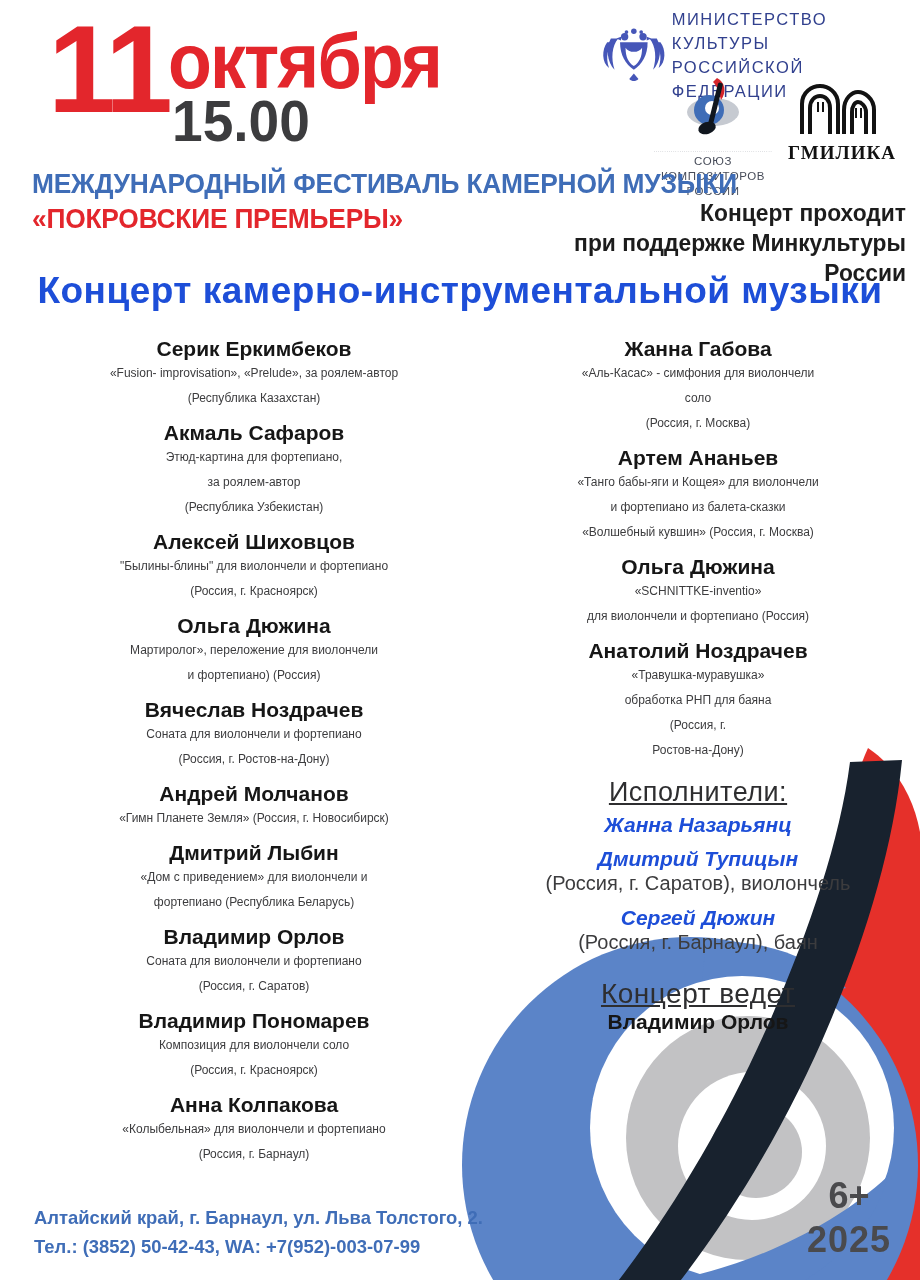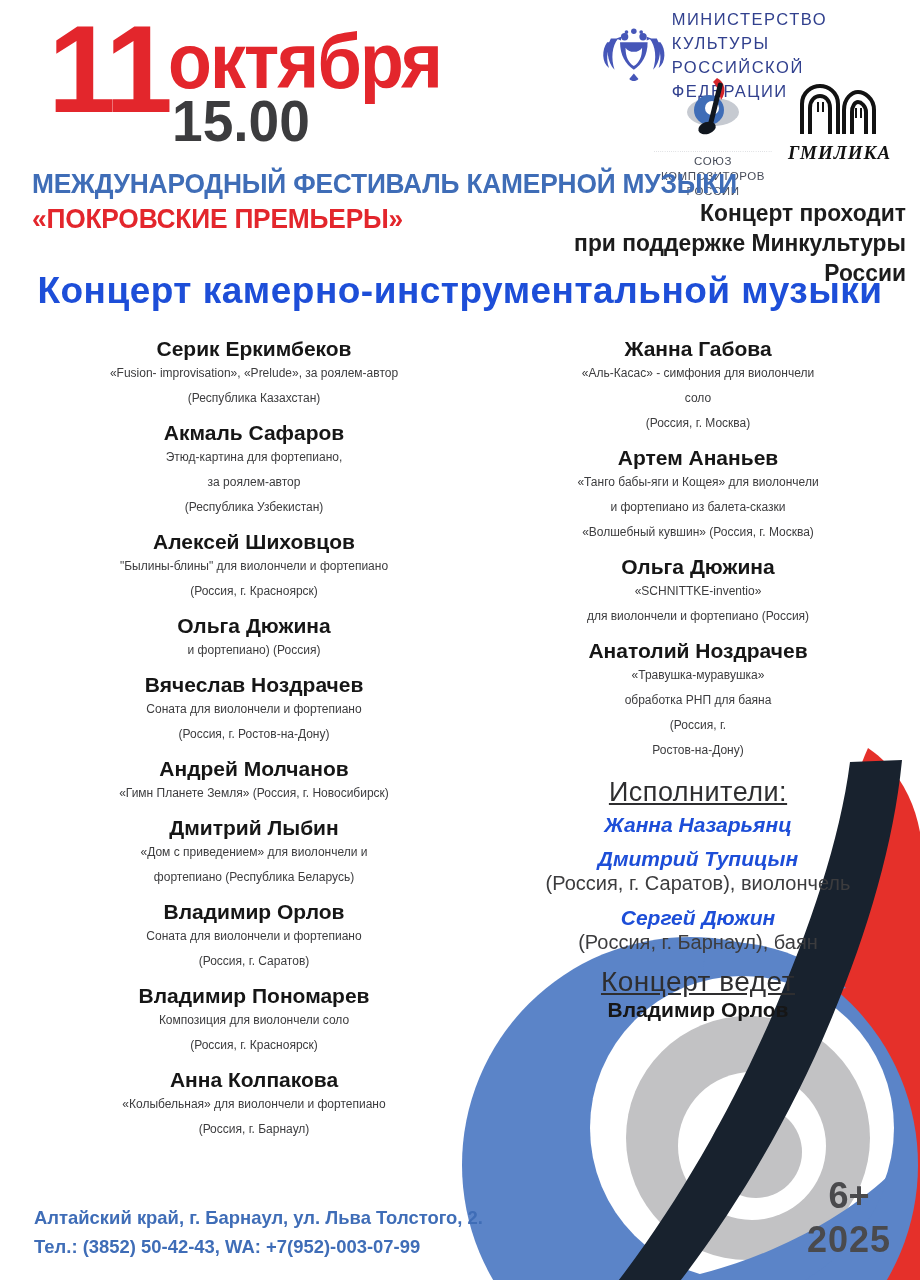--- a/index.html
+++ b/index.html
@@ -30,21 +30,21 @@
     letter-spacing:0px;line-height:1;
     transform:scaleX(.95);transform-origin:left top;
   }
 
   
   .ministry{left:598px;top:8px;width:312px;display:flex;align-items:center;gap:2px;}
   .ministry-text{color:#31408e;font-size:16.5px;font-weight:500;letter-spacing:1.5px;line-height:1.45;}
   .union{left:648px;top:72px;width:130px;text-align:center;}
   .union-tiny{font-size:5px;color:#8a8f98;letter-spacing:.5px;line-height:1;margin-top:1px;}
   .union-text{font-size:11.5px;color:#474c59;letter-spacing:.6px;line-height:1.3;font-weight:500;}
-  .gmilika{left:788px;top:82px;width:100px;text-align:center;font-style:italic;}
+  .gmilika{left:788px;top:82px;width:100px;text-align:center;}
   .gmilika-label{font-family:"Liberation Serif",serif;font-weight:700;font-size:19px;color:#121212;letter-spacing:1px;margin-top:2px;}
 
   
   .fest-title{
     left:32px;top:168px;
     font-size:28px;font-weight:800;color:#3f6db7;
     transform:scaleX(.94);transform-origin:left top;letter-spacing:-.2px;
   }
   .fest-subtitle{
     left:32px;top:203px;
@@ -72,21 +72,21 @@
   .program-line{font-size:12px;color:#3c3c3e;line-height:25px;}
 
   .performers-header{
     font-size:27px;color:#2e2e30;text-decoration:underline;
     margin:14px 0 4px 0;letter-spacing:.5px;
   }
   .performer{margin-bottom:9px;}
   .performer-name{font-size:21px;font-weight:700;color:#1d4ed8;line-height:25px;font-style:italic;}
   .performer-detail{font-size:20px;color:#3c3c3e;line-height:25px;}
 
-  .host{margin-top:12px;}
+  .host{margin-top:24px;}
   .host-label{font-size:28px;color:#2e2e30;text-decoration:underline;letter-spacing:.5px;line-height:30px;}
   .host-name{font-size:21px;font-weight:700;color:#161616;line-height:26px;}
 
   
   .contact{
     left:34px;top:1204px;
     font-size:19px;font-weight:700;color:#3f6db7;line-height:1.5;
     transform:scaleX(.97);transform-origin:left top;
   }
   .age-rating{
@@ -219,20 +219,21 @@
     <div class="program-name">Алексей Шиховцов</div>
     <div class="program-lines">
         <div class="program-line">"Былины-блины" для виолончели и фортепиано</div>
         <div class="program-line">(Россия, г. Красноярск)</div>
       </div>
   </div>
 
   <div class="program-item">
     <div class="program-name">Ольга Дюжина</div>
     <div class="program-lines">
+        <div class="program-line">Мартиролог», переложение для виолончели</div>
         <div class="program-line">и фортепиано) (Россия)</div>
       </div>
   </div>
 
   <div class="program-item">
     <div class="program-name">Вячеслав Ноздрачев</div>
     <div class="program-lines">
         <div class="program-line">Соната для виолончели и фортепиано</div>
         <div class="program-line">(Россия, г. Ростов-на-Дону)</div>
       </div>

